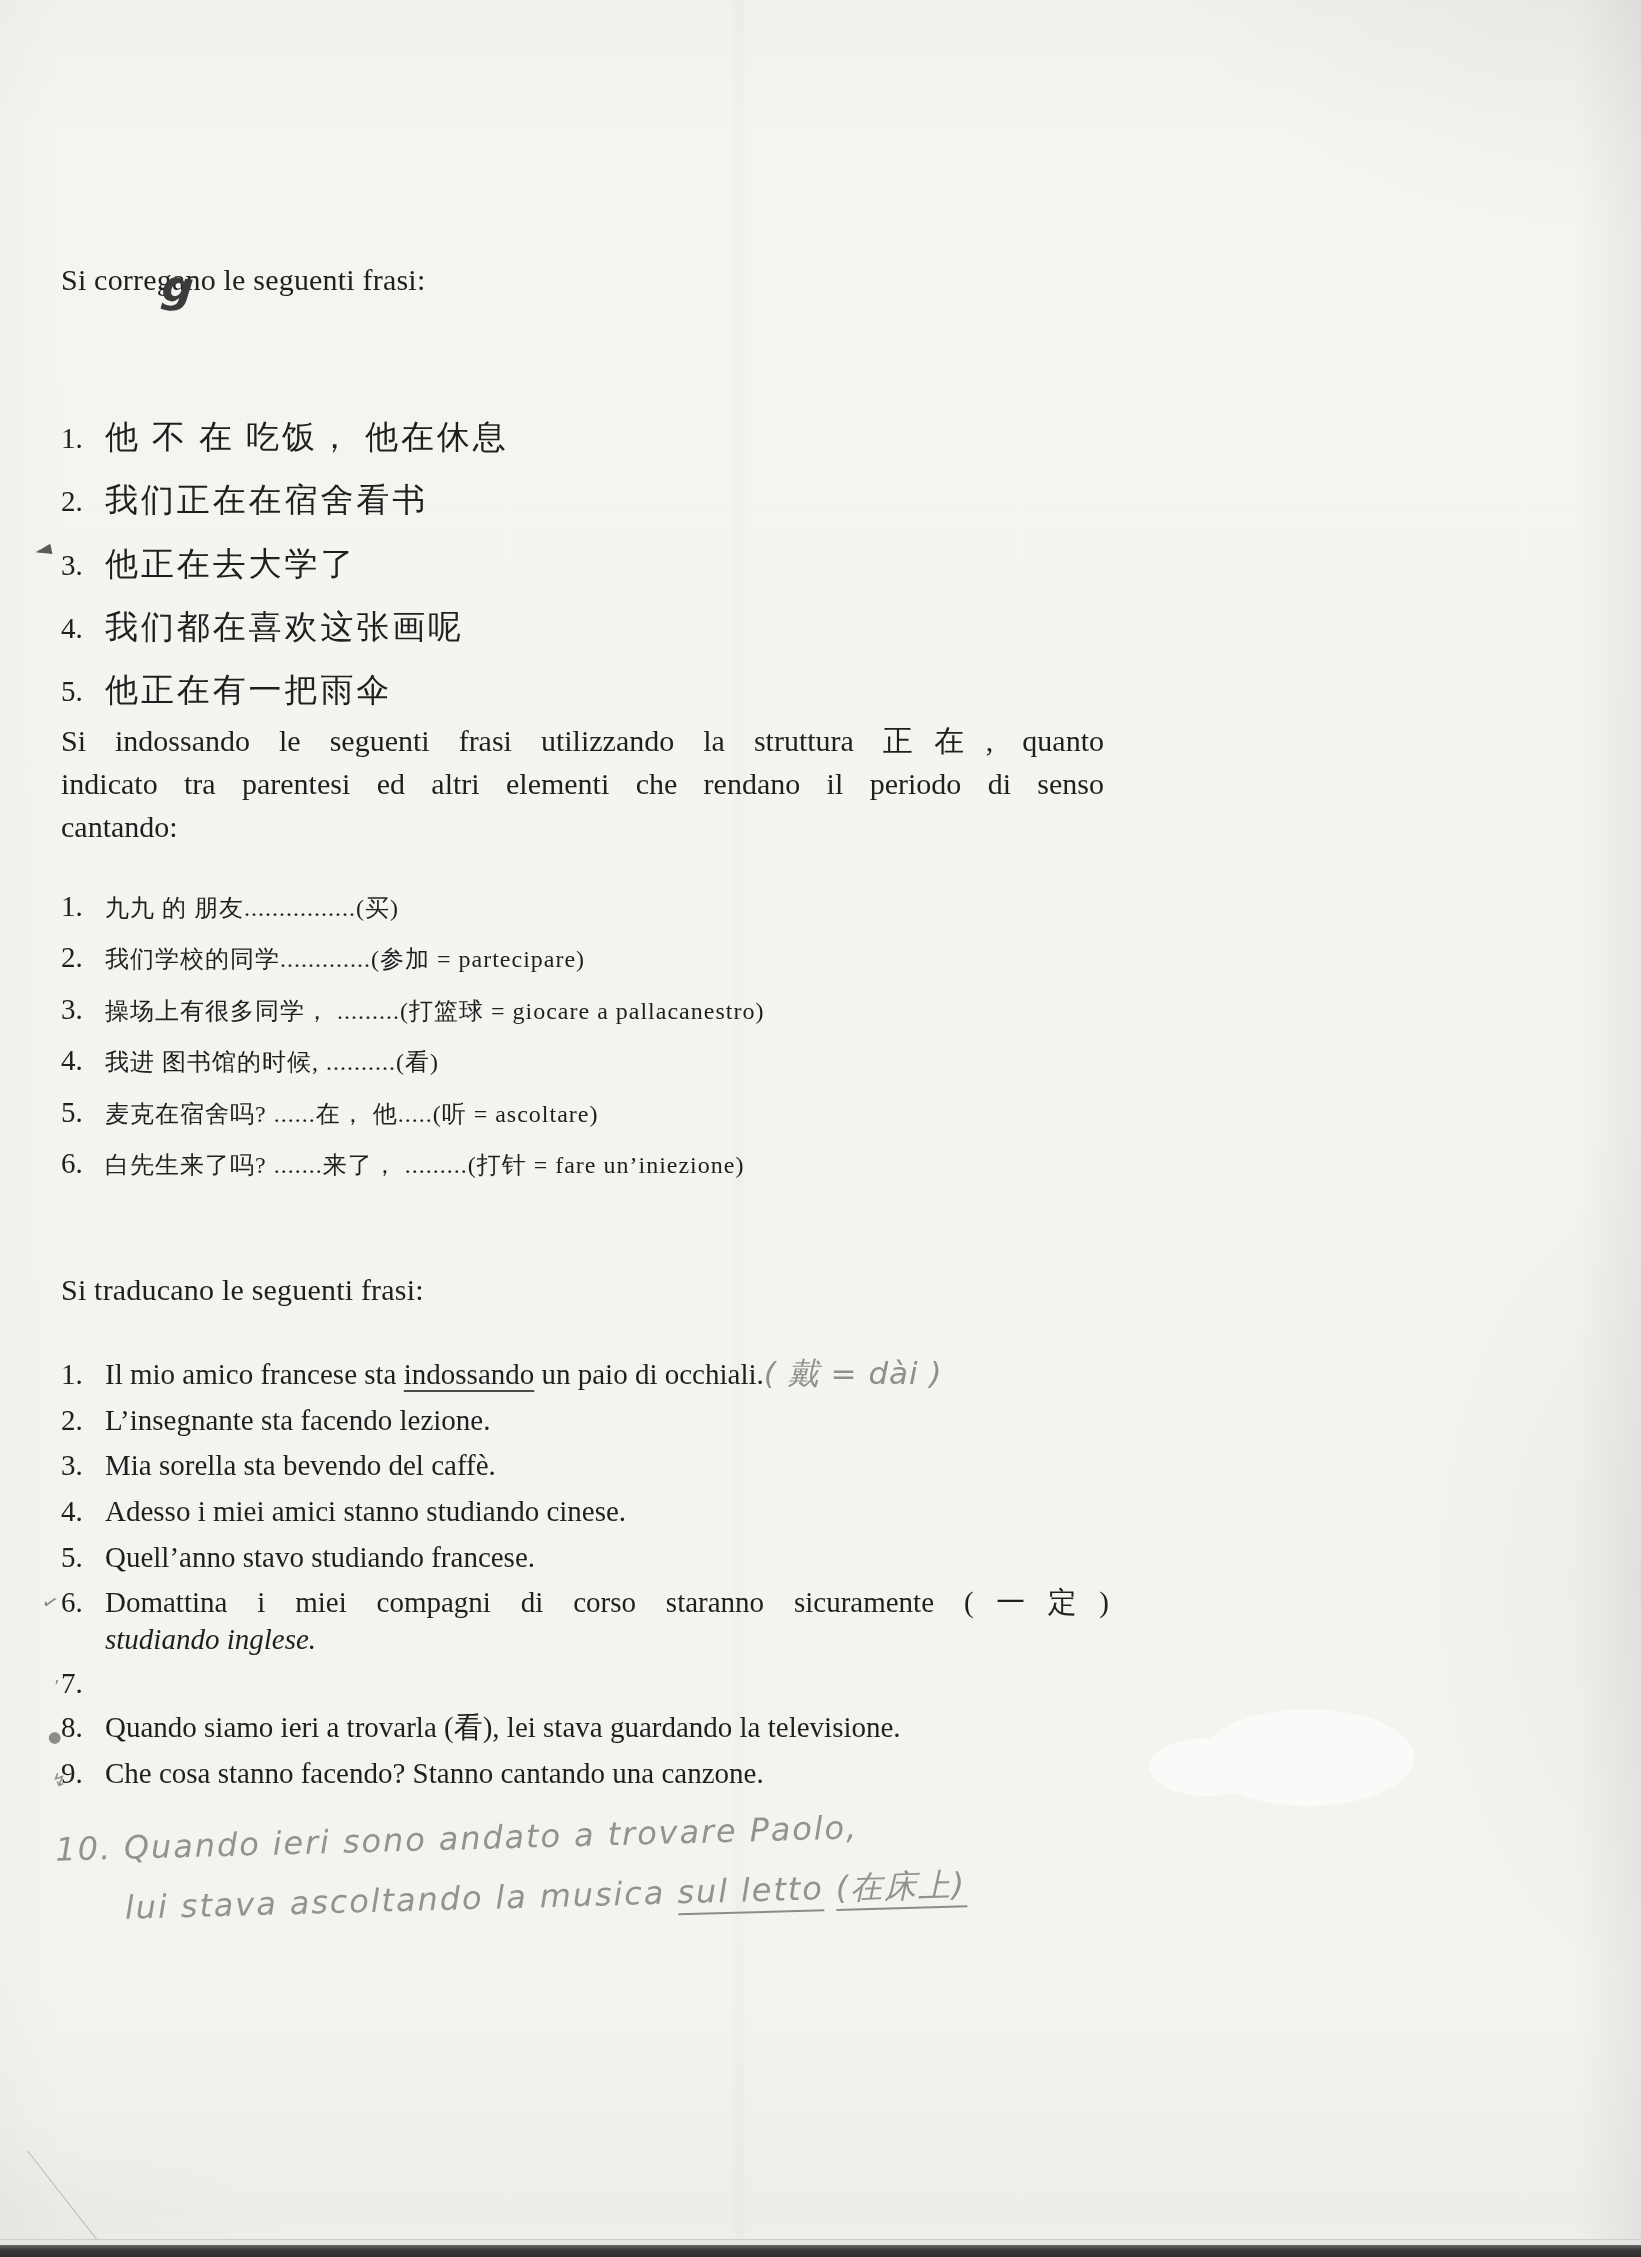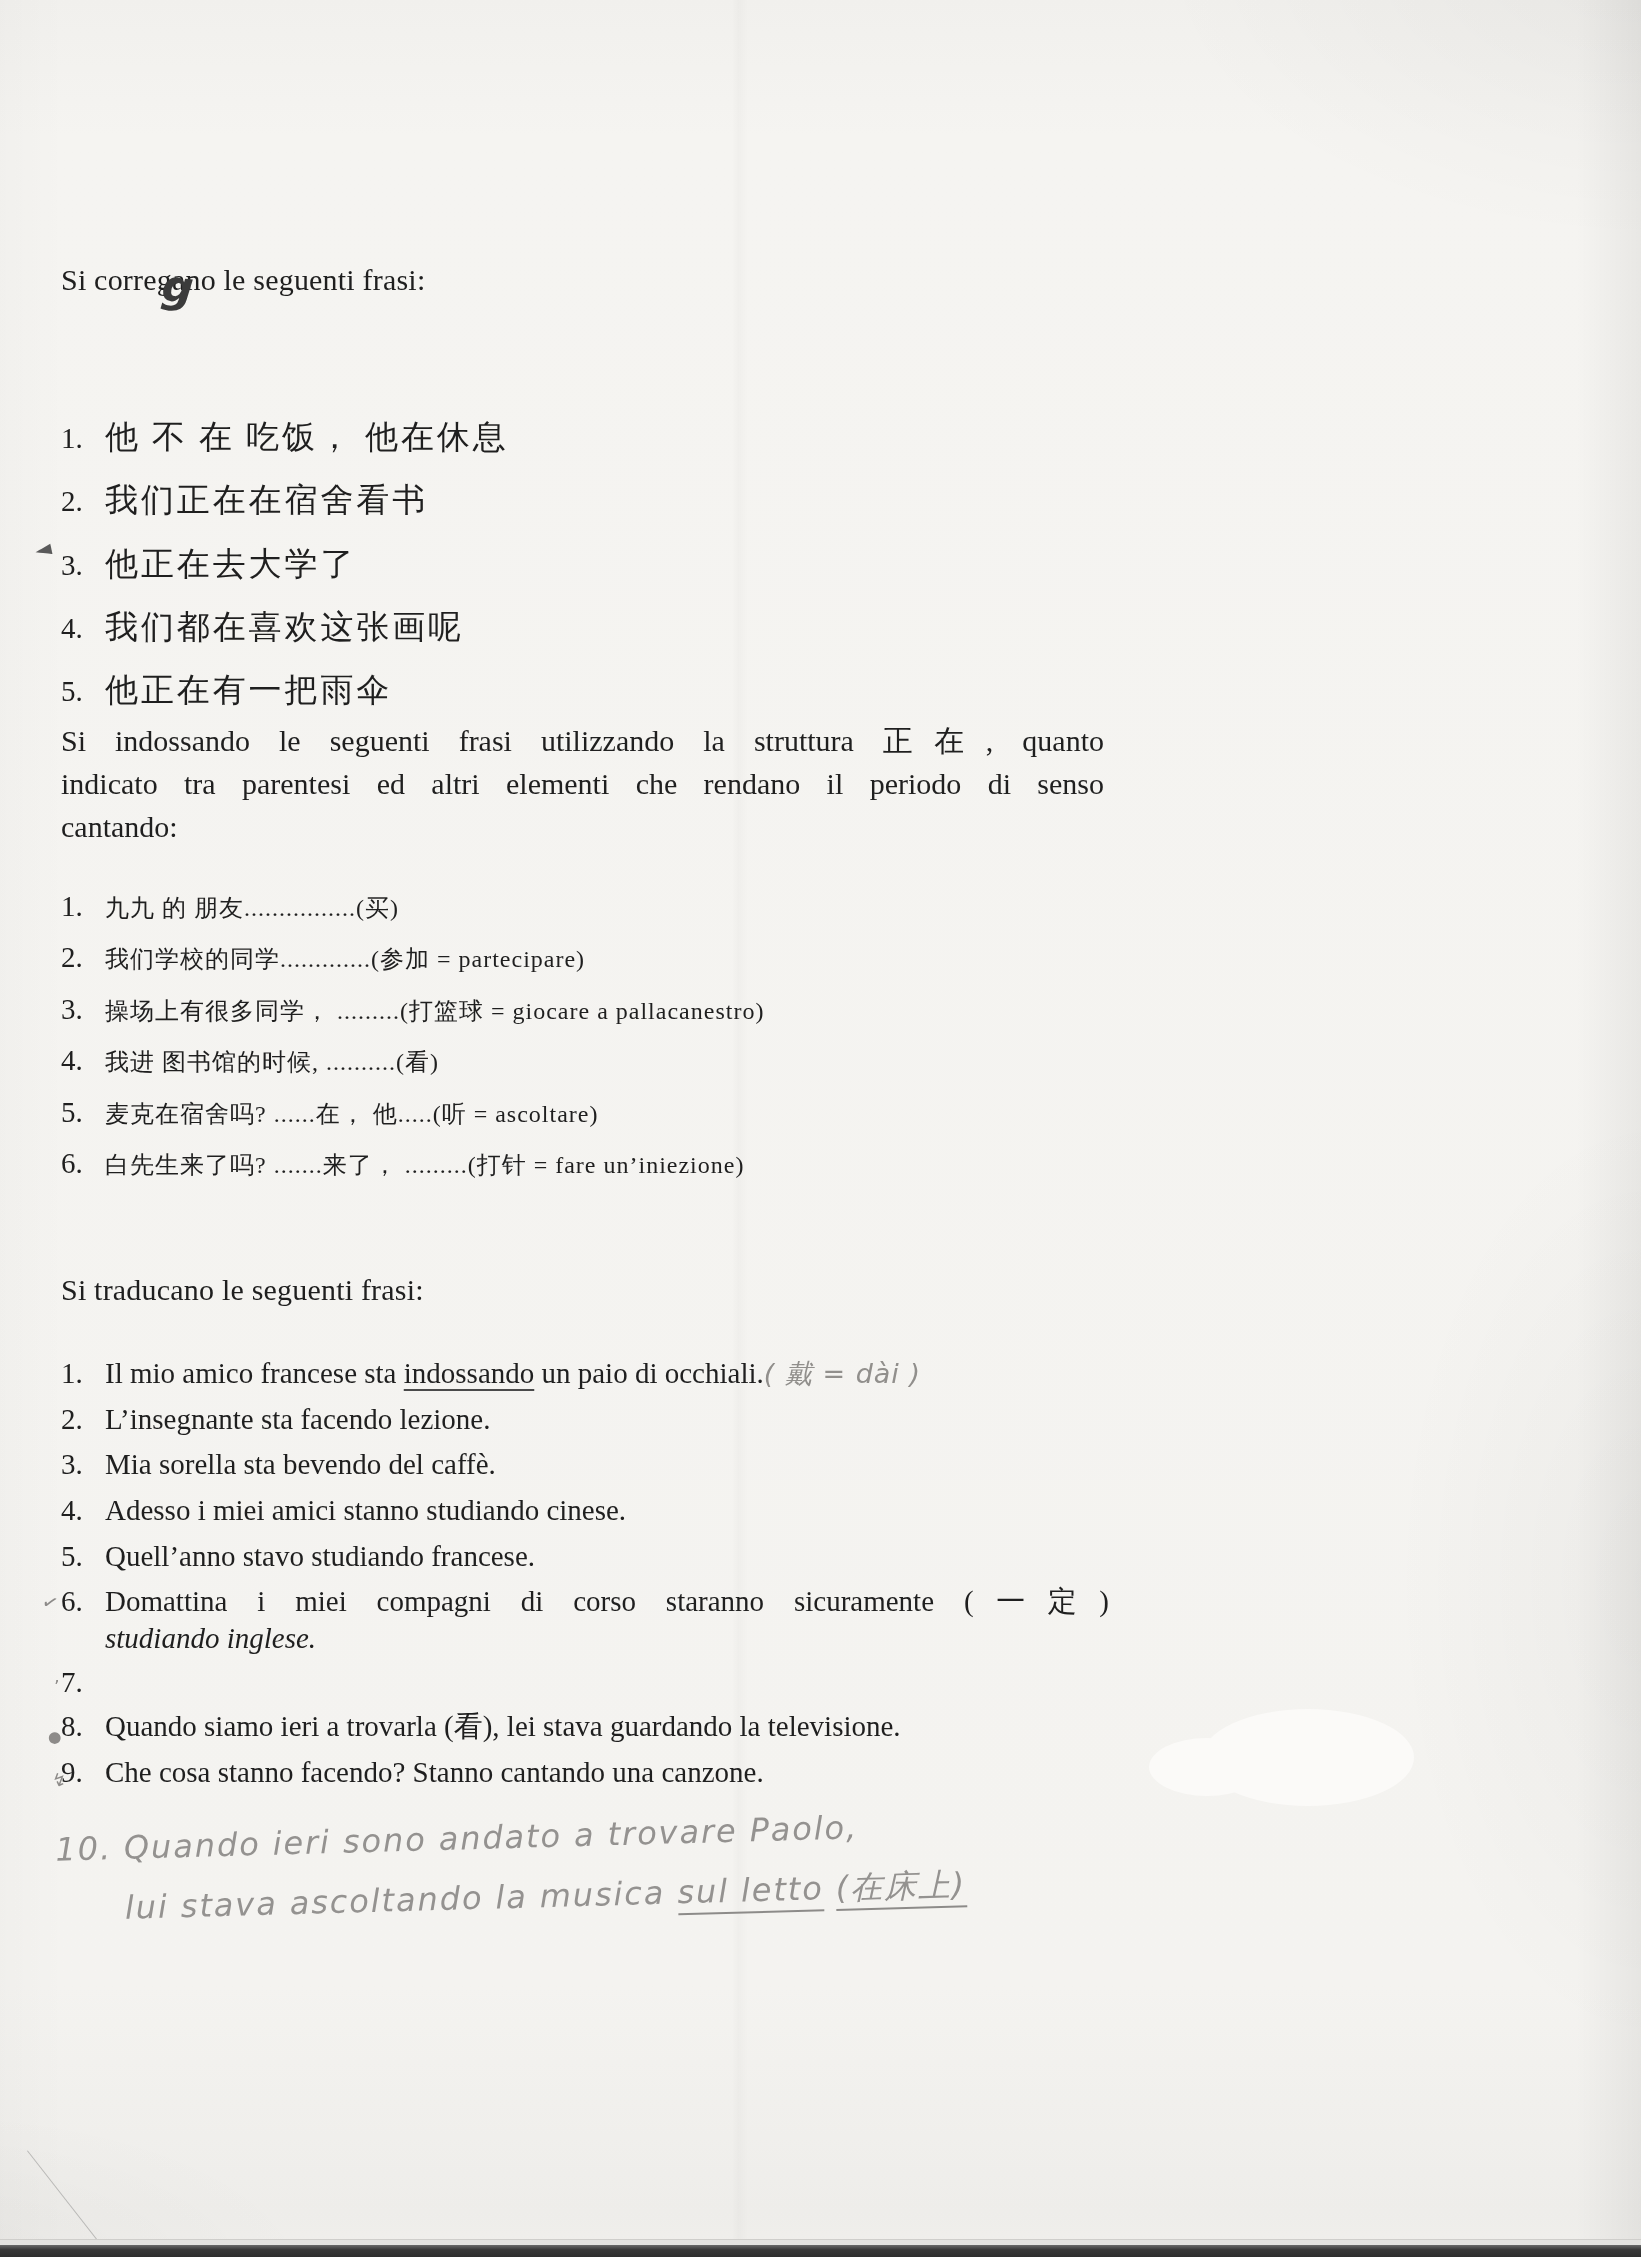--- a/index.html
+++ b/index.html
@@ -116,21 +116,21 @@
   <div class="heading print" style="left:61px;top:1273px;">Si traducano le seguenti frasi:</div>
 
   <div class="mark" style="left:42px;top:1591px;font-size:19.3px;color:#8d8b89;transform:rotate(18deg);">✓</div>
   <div class="mark" style="left:54px;top:1677px;font-size:17.4px;color:#8d8b89;">ʼ</div>
   <div class="mark" style="left:48px;top:1728px;font-size:15.4px;color:#8d8b89;">●</div>
   <div class="mark" style="left:52px;top:1770px;font-size:17.4px;color:#8d8b89;transform:rotate(10deg);">↯</div>
 
   <div class="block ital-list print" style="left:61px;top:1355px;width:1120px;">
     <div class="row">
       <span class="num">1.</span>
-      <span class="txt"><span>Il mio amico francese sta </span><span class="u-ink">indossando</span><span> un paio di occhiali.</span><span class="pencil note" style="font-size:27px;">( 戴 = dài )</span></span>
+      <span class="txt"><span>Il mio amico francese sta </span><span class="u-ink">indossando</span><span> un paio di occhiali.</span><span class="pencil note" style="font-size:31px;">( 戴 = dài )</span></span>
     </div>
     <div class="row">
       <span class="num">2.</span>
       <span class="txt">L’insegnante sta facendo lezione.</span>
     </div>
     <div class="row">
       <span class="num">3.</span>
       <span class="txt">Mia sorella sta bevendo del caffè.</span>
     </div>
     <div class="row">

